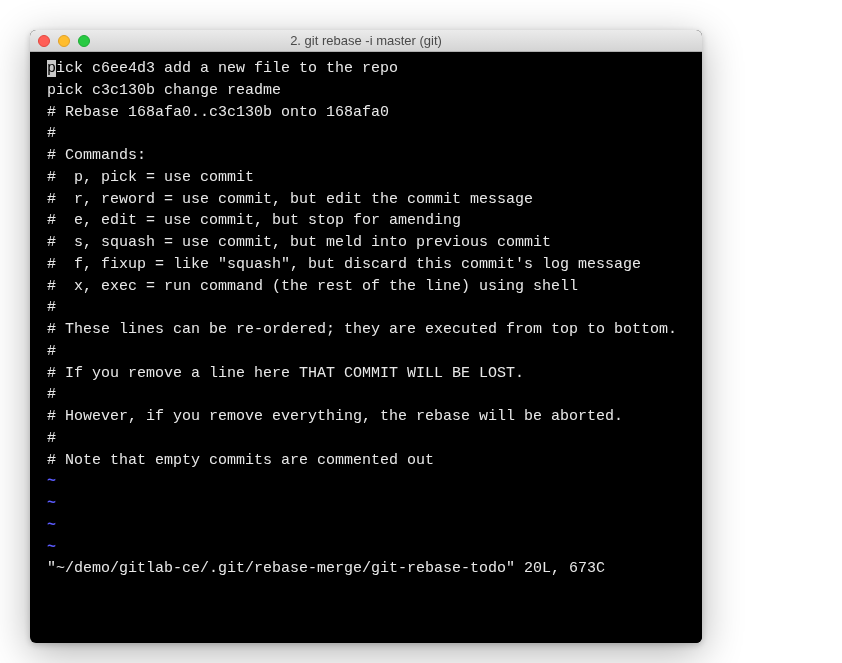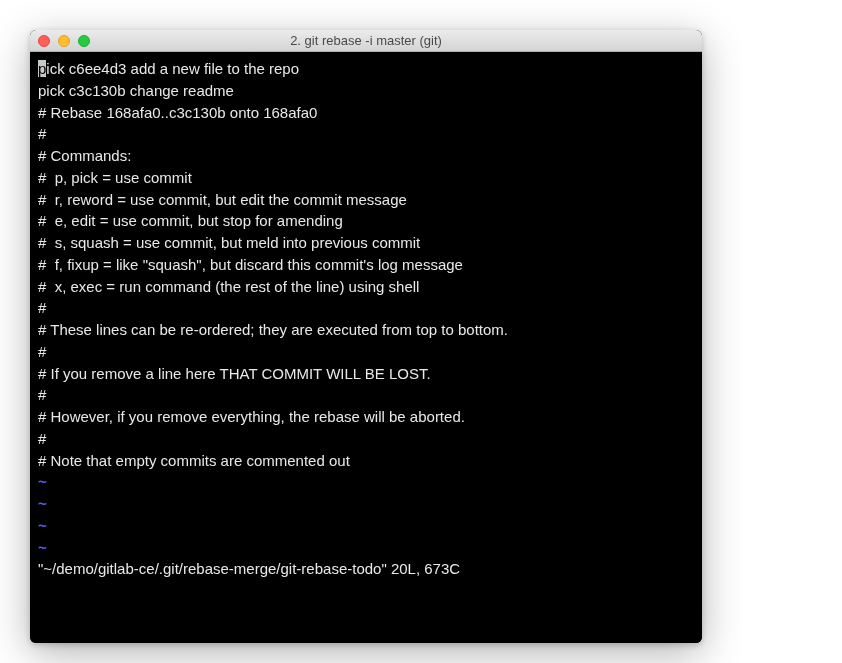--- a/index.html
+++ b/index.html
@@ -50,26 +50,27 @@
       right: 0;
       text-align: center;
       font-size: 13px;
       color: #4a4a4a;
       pointer-events: none;
     }
     .terminal {
       flex: 1;
       background: #000;
       padding: 6px 8px;
-      font-family: Liberation Sans, sans-serif;
+      font-family: Liberation Mono, monospace;
       font-size: 15px;
       line-height: 1.45;
       color: #e8e8e8;
       white-space: pre;
       overflow: hidden;
+      margin-left: 9px;
     }
     .cursor {
       background: #c8c8c8;
       color: #000;
     }
     .tilde {
       color: #5b5bff;
       font-weight: bold;
     }
     .line { display: block; }

